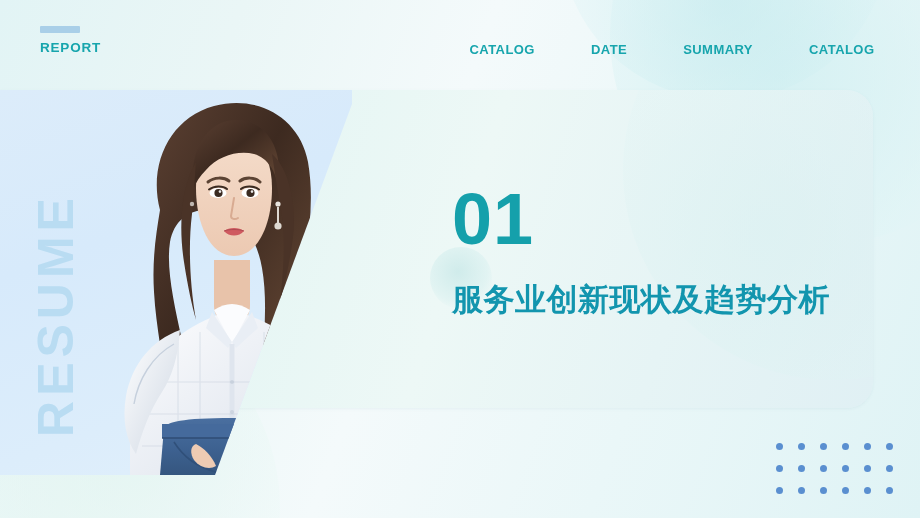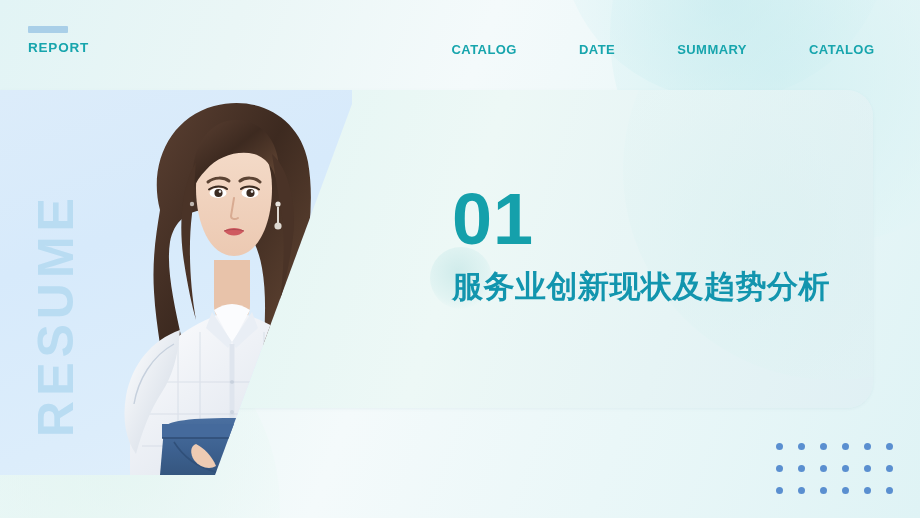--- a/index.html
+++ b/index.html
@@ -53,21 +53,21 @@
   
   .header {
     position: absolute;
     left: 0; top: 0;
     width: 920px;
     height: 88px;
     z-index: 6;
   }
   .brand {
     position: absolute;
-    left: 28px;
+    left: 40px;
     top: 26px;
   }
   .brand-bar {
     width: 40px;
     height: 7px;
     border-radius: 1px;
     background: #a9cfe8;
     margin-bottom: 8px;
   }
   .brand-label {
@@ -77,32 +77,31 @@
     color: #17a5ad;
     line-height: 1;
   }
 
   .nav {
     position: absolute;
     right: 35px;
     top: 40px;
     display: flex;
     align-items: flex-end;
-    gap: 24px;
   }
   .nav-item {
     font-size: 13px;
     font-weight: 700;
     letter-spacing: 0.45px;
     color: #17a5ad;
     line-height: 1.55;
     cursor: pointer;
     text-align: left;
   }
-  .nav-item + .nav-item { margin-left: 38px; }
+  .nav-item + .nav-item { margin-left: 56px; }
   .nav-item.wrap { width: 76px; }
 
   
   .main-card {
     position: absolute;
     left: 0;
     top: 90px;
     width: 873px;
     height: 318px;
     border-top-right-radius: 26px;
@@ -181,21 +180,21 @@
     z-index: 5;
   }
   .headline-num {
     font-size: 72px;
     font-weight: 700;
     color: #15a0ab;
     line-height: 0.92;
     letter-spacing: 1px;
   }
   .headline-title {
-    margin-top: 12px;
+    margin-top: 25px;
     font-size: 31px;
     font-weight: 700;
     color: #1295ae;
     line-height: 1.42;
     letter-spacing: 0.5px;
     font-family: "DejaVu Sans", "Liberation Sans", sans-serif;
   }
 
   
   .dot-grid {

